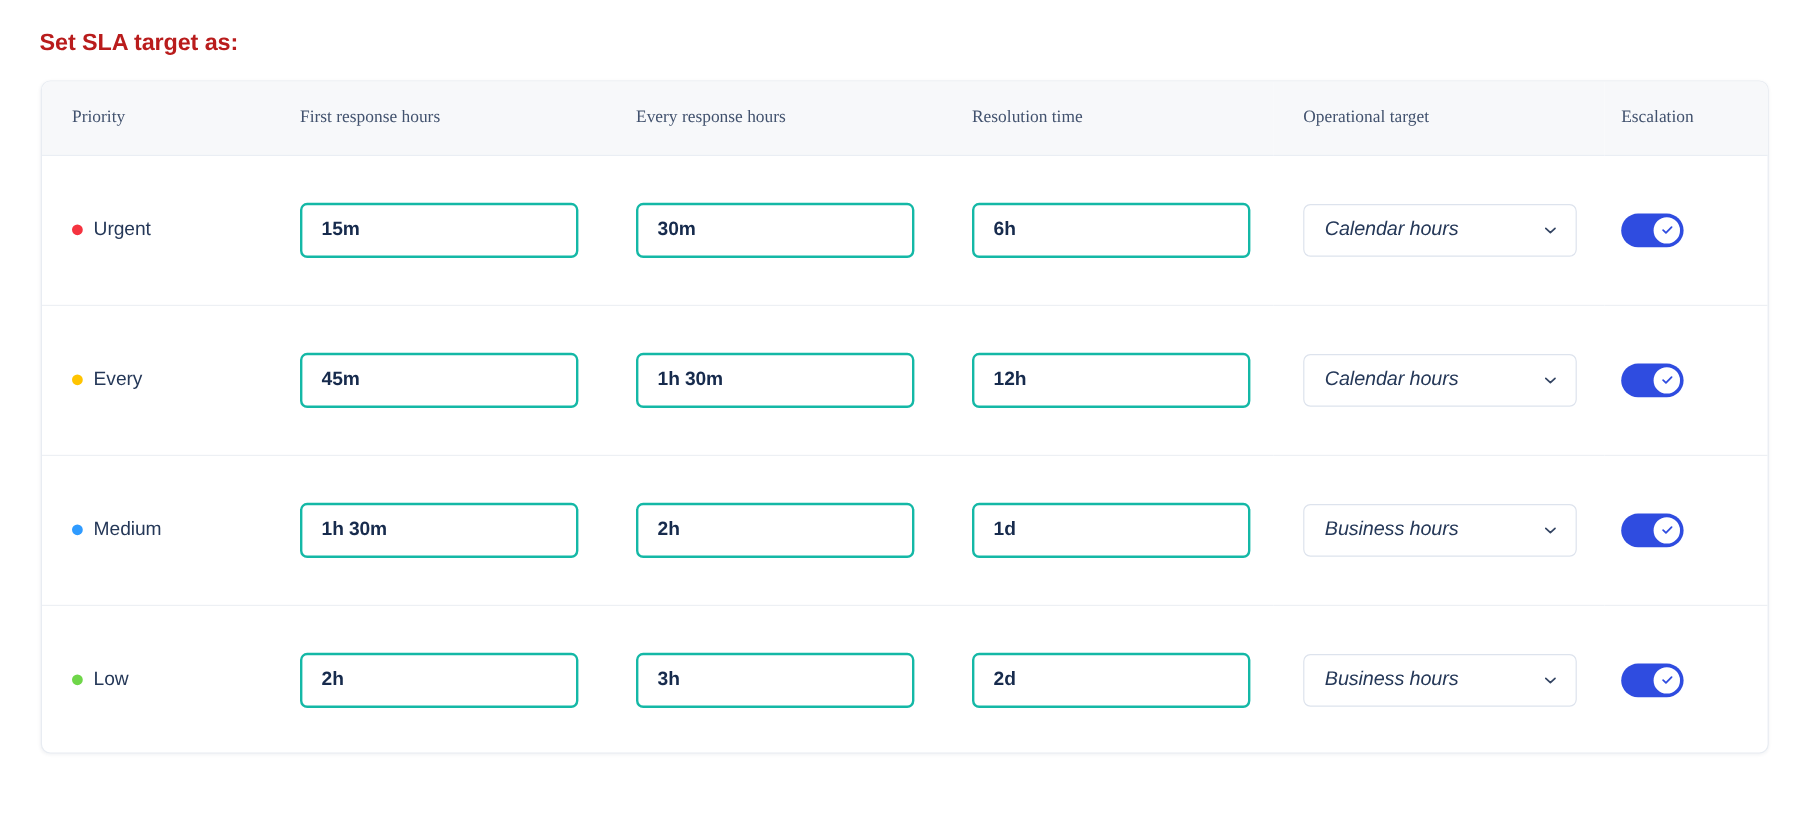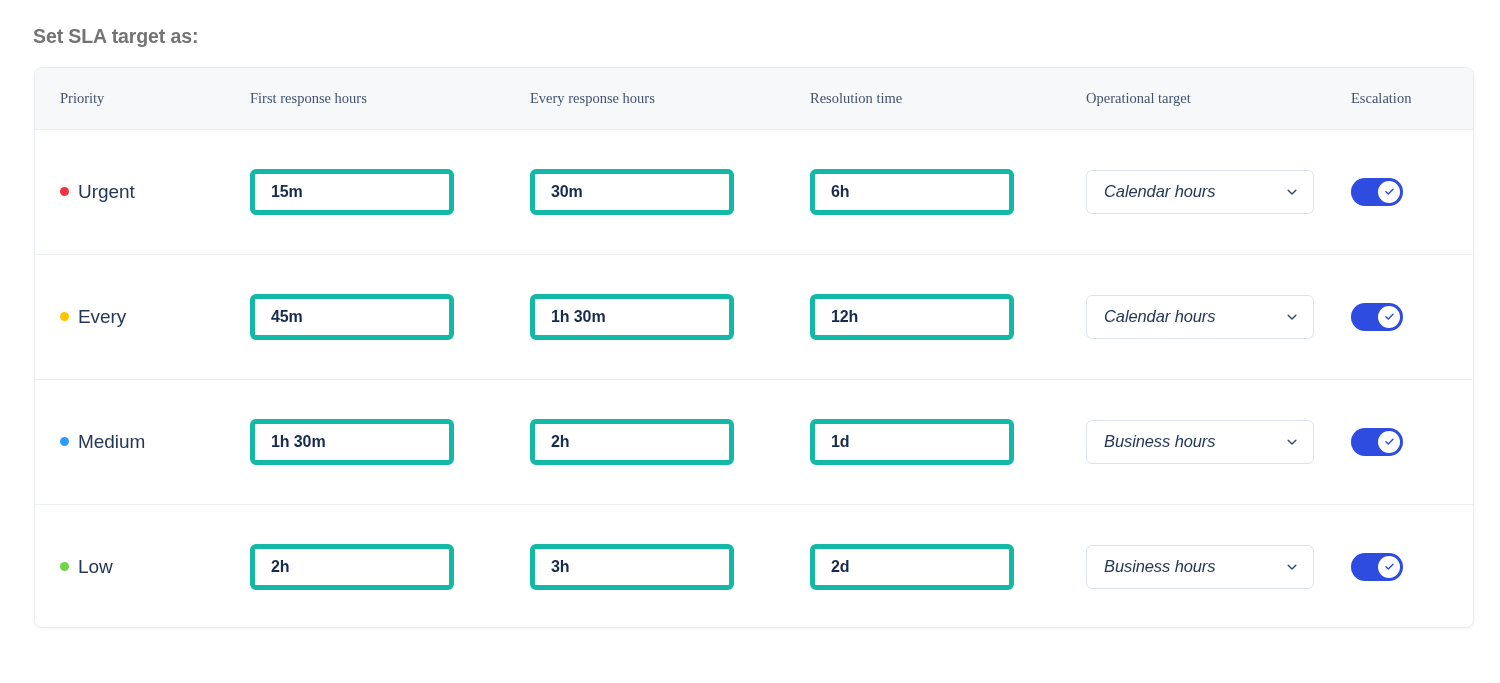--- a/index.html
+++ b/index.html
@@ -25,21 +25,21 @@
   }
 
   
   .page-title {
     position: absolute;
     left: 33px;
     top: 23px;
     font-size: 19.5px;
     font-weight: bold;
     letter-spacing: -0.1px;
-    color: #737373;
+    color: #b91c1c;
     line-height: 26px;
   }
 
   
   .sla-card {
     position: absolute;
     left: 34px;
     top: 67px;
     width: 1440px;
     height: 561px;
@@ -101,31 +101,31 @@
     padding-left: 25px;
   }
   .priority-dot {
     width: 9px;
     height: 9px;
     border-radius: 50%;
     flex: 0 0 9px;
     margin-right: 9px;
   }
   .priority-label {
-    font-size: 19px;
+    font-size: 16px;
     color: #253858;
     letter-spacing: -0.05px;
   }
 
   
   .field-wrap { padding-left: 25px; }
   .sla-input {
-    width: 204px;
+    width: 232px;
     height: 46px;
-    border: 5px solid #14b8a6;
+    border: 2px solid #14b8a6;
     border-radius: 6px;
     background: #ffffff;
     font-family: "Liberation Sans", sans-serif;
     font-size: 16px;
     font-weight: bold;
     color: #172b4d;
     padding: 0 16px;
     outline: none;
     letter-spacing: -0.1px;
   }

